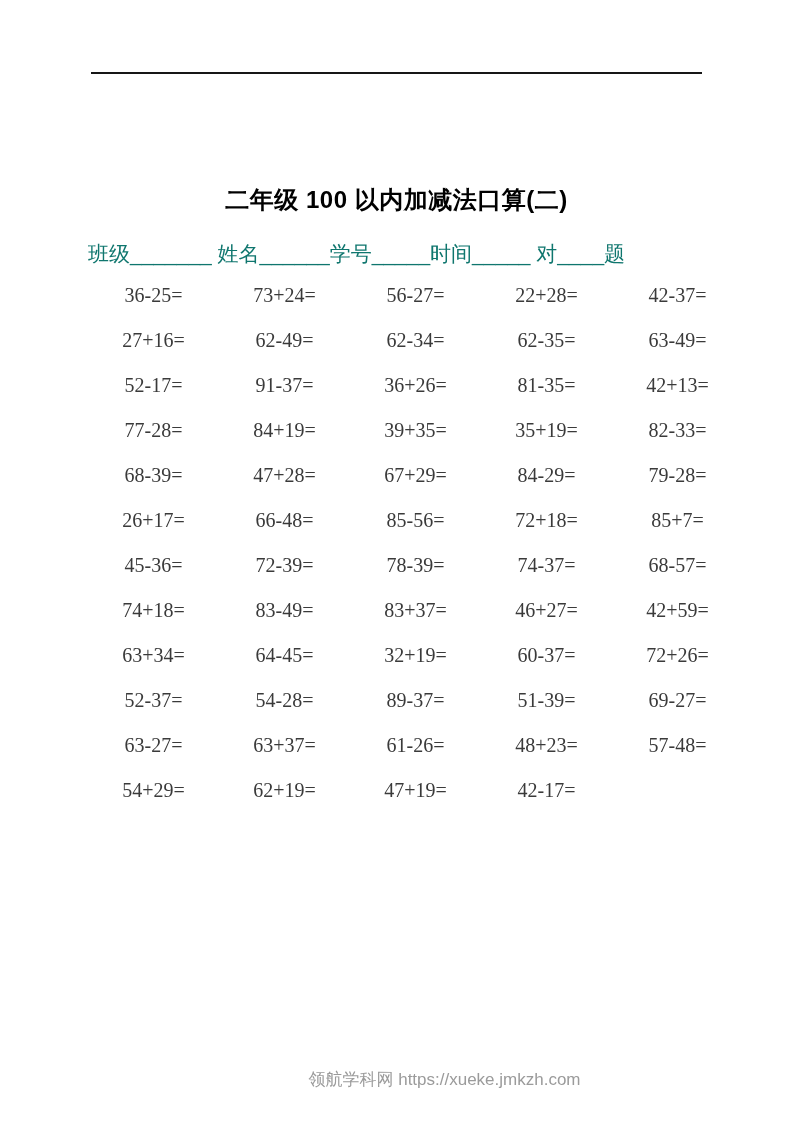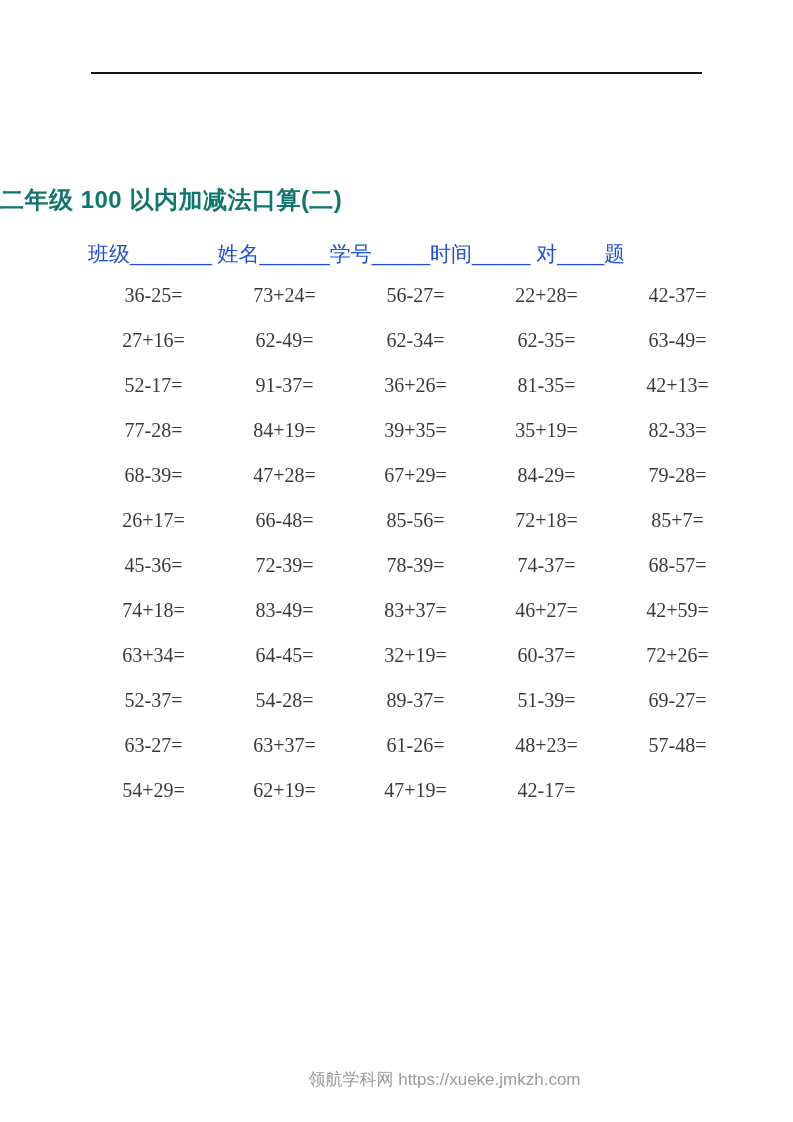--- a/index.html
+++ b/index.html
@@ -21,33 +21,34 @@
     top: 72px;
     width: 611px;
     height: 0;
     border-top: 2px solid #161616;
   }
   .title {
     position: absolute;
     top: 184px;
     left: 0;
     width: 793px;
+    text-align: center;
     font-size: 24px;
     font-weight: 600;
-    color: #0f766e;
+    color: #000000;
     letter-spacing: 0.5px;
     margin: 0;
     font-family: "Liberation Sans", sans-serif;
   }
   .info-line {
     position: absolute;
     top: 240px;
     left: 88px;
     font-size: 21px;
-    color: #1d4ed8;
+    color: #0f766e;
     white-space: pre;
     font-family: "Liberation Sans", sans-serif;
   }
   .info-line .blank {
     letter-spacing: 0;
   }
   .problems-grid {
     position: absolute;
     left: 88px;
     top: 284px;

